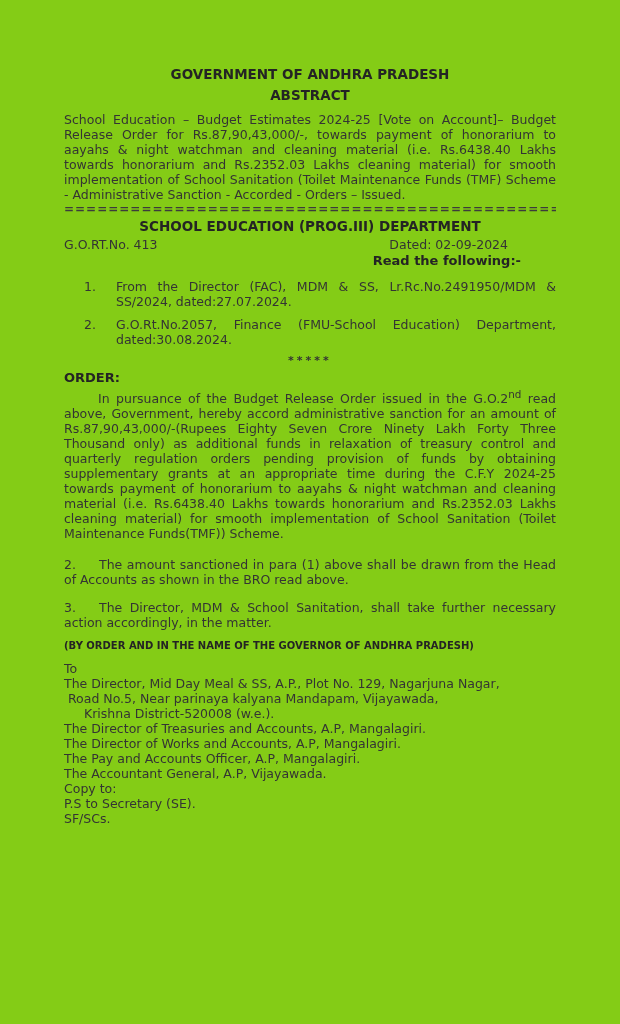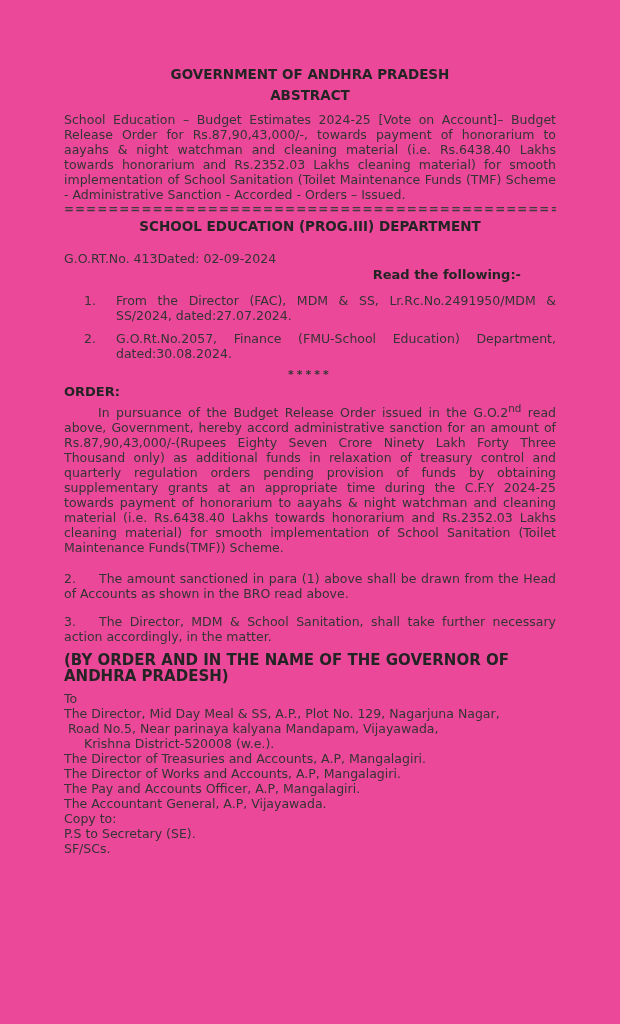--- a/index.html
+++ b/index.html
@@ -6,21 +6,21 @@
     margin: 0;
     padding: 0;
     background: #ffffff;
   }
   .page {
     position: relative;
     width: 620px;
     height: 1024px;
     box-sizing: border-box;
     padding: 64px 64px 0 64px;
-    background: #ec4899;
+    background: #84cc16;
     font-family: "DejaVu Sans", "Liberation Sans", sans-serif;
     font-size: 12.5px;
     line-height: 15px;
     color: #343434;
     overflow: hidden;
   }
 
   .doc-title {
     text-align: center;
     font-weight: bold;
@@ -45,21 +45,22 @@
   .dept-heading {
     text-align: center;
     font-weight: bold;
     font-size: 13.5px;
     line-height: 18px;
     color: #242424;
     margin-top: 1px;
   }
   .go-row {
     display: flex;
-    margin-top: 16px;
+    justify-content: space-between;
+    margin-top: 2px;
     line-height: 16px;
   }
   .go-row .dated { margin-right: 48px; }
   .read-following {
     text-align: right;
     font-weight: bold;
     font-size: 13px;
     margin-right: 35px;
     line-height: 15px;
     color: #242424;
@@ -98,21 +99,21 @@
     text-align: justify;
   }
   .num-para .para-num {
     display: inline-block;
     width: 35px;
   }
   .para-gap { margin-top: 13px; }
   .by-order {
     margin-top: 8px;
     font-weight: bold;
-    font-size: 15px;
+    font-size: 10px;
     line-height: 16px;
     color: #242424;
   }
   .sig-block {
     margin: 12px 45px 0 auto;
     width: max-content;
     text-align: center;
     font-weight: bold;
     font-size: 13px;
     line-height: 15px;

